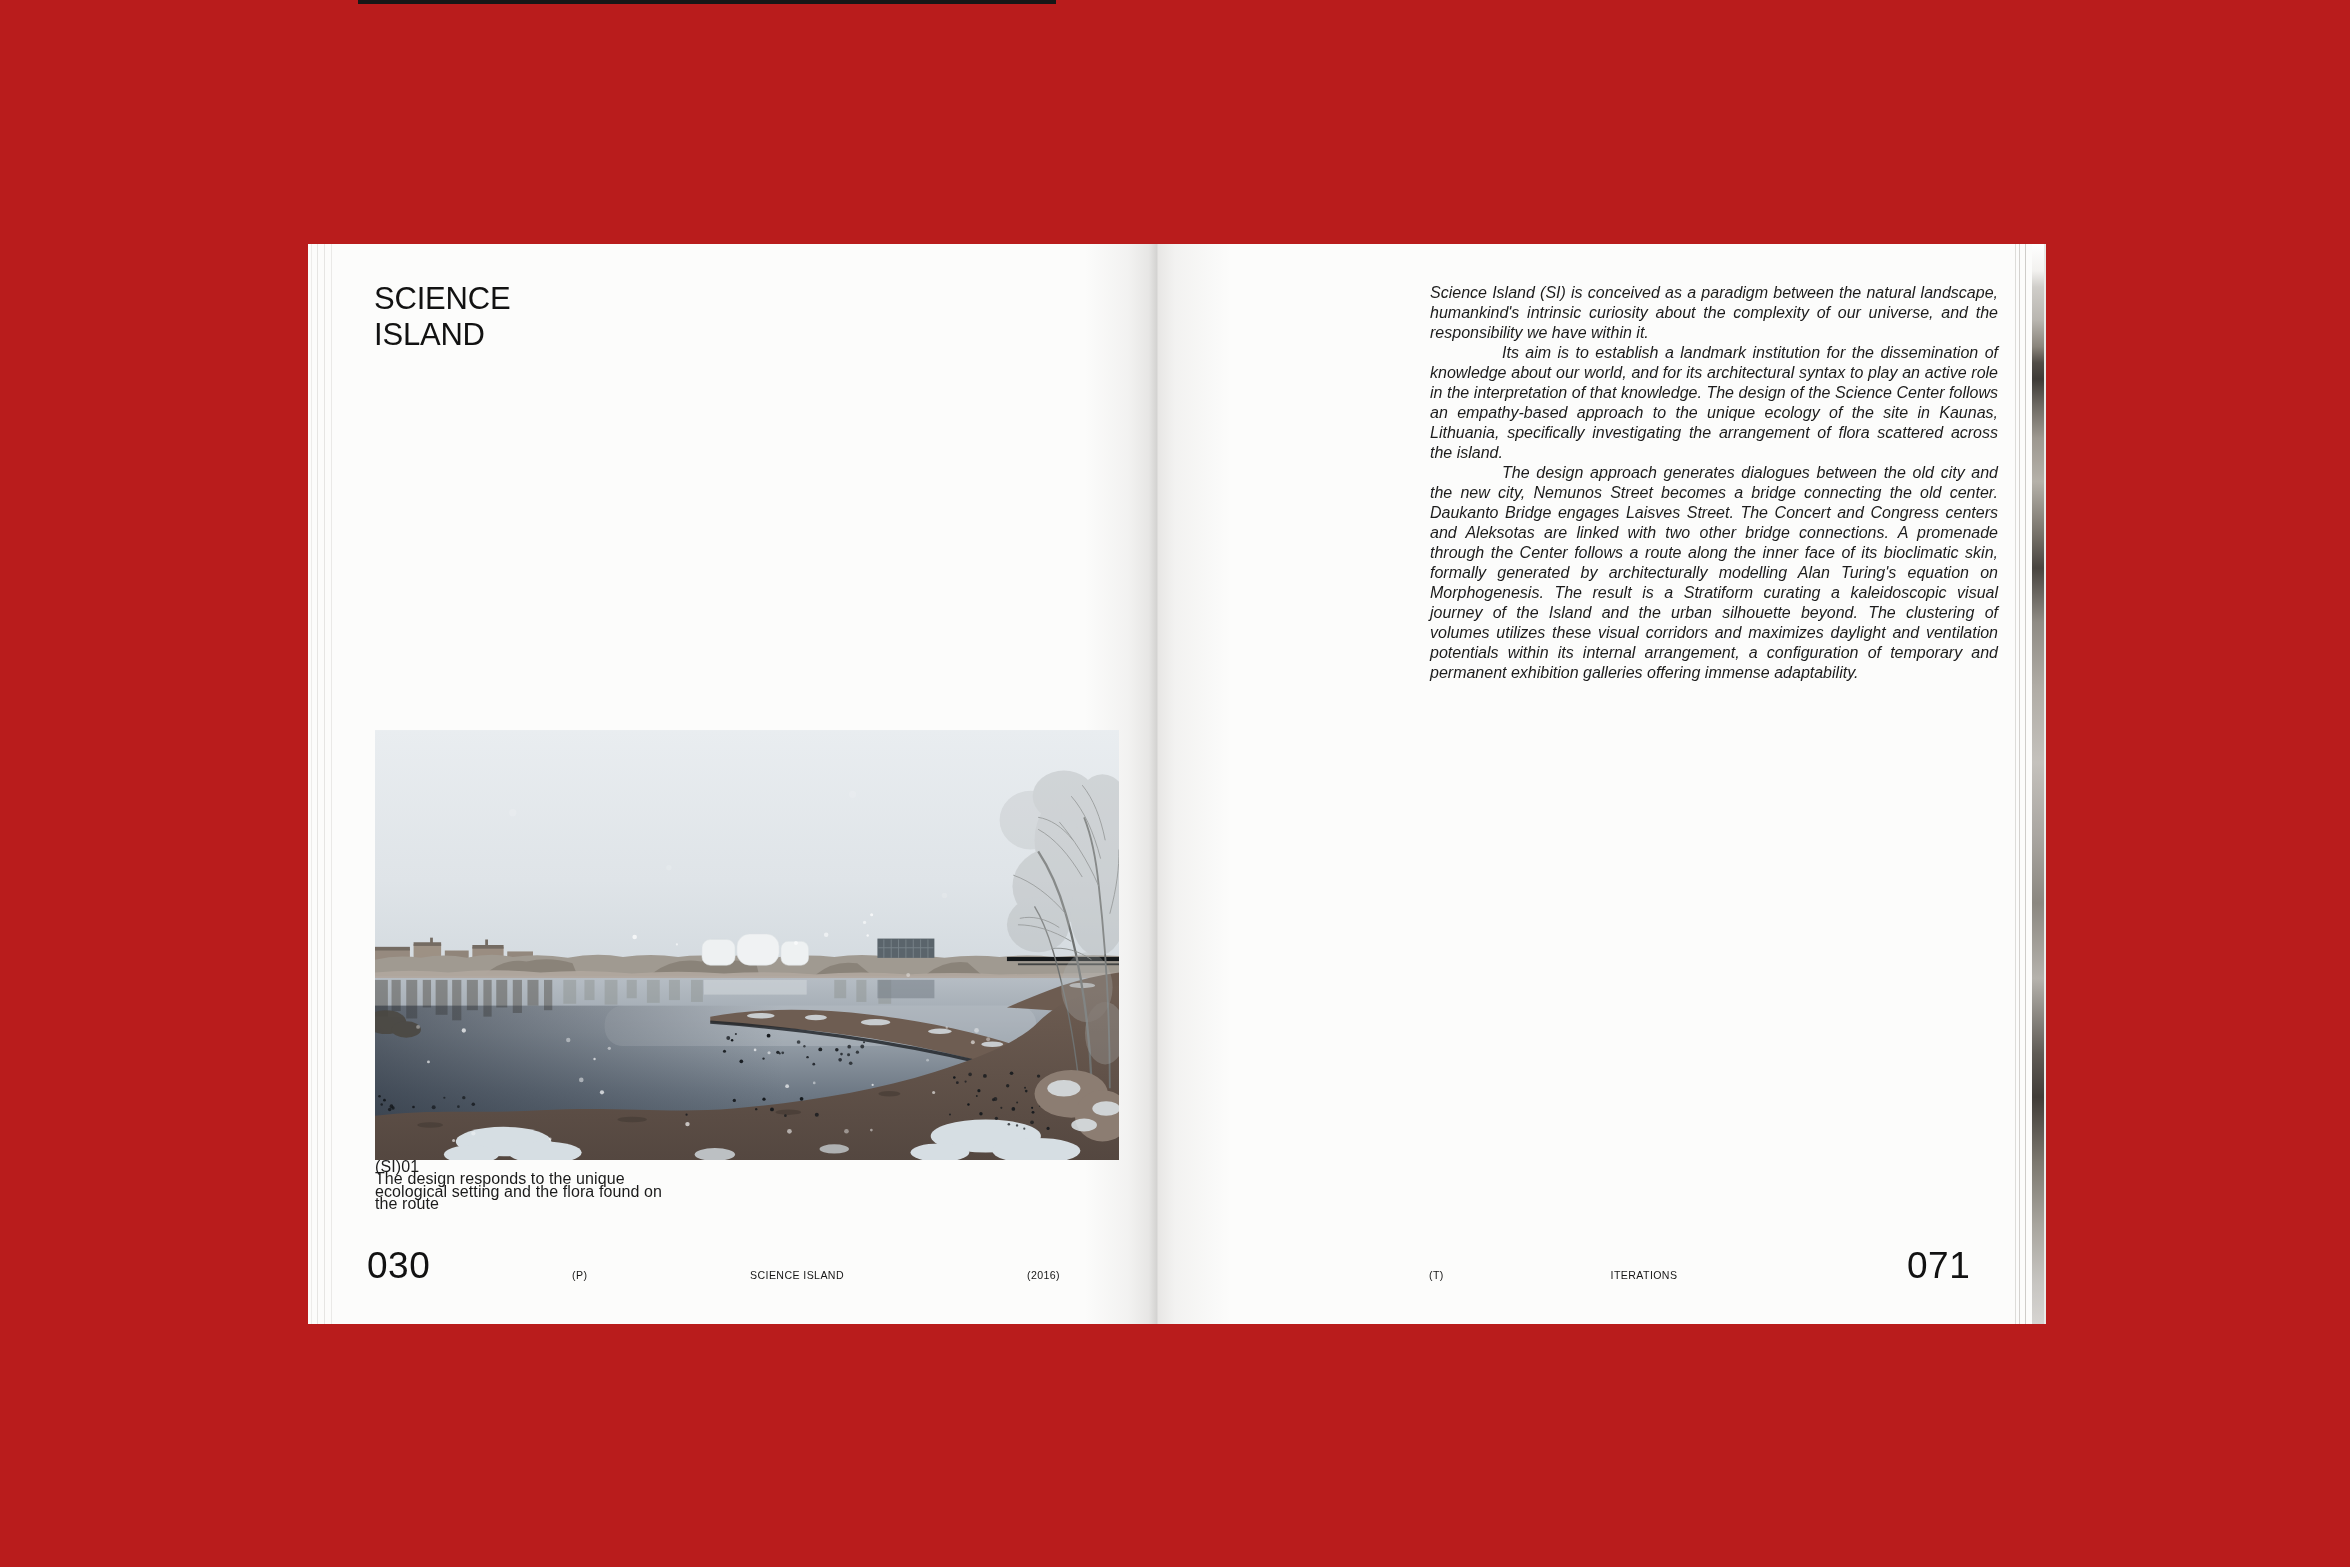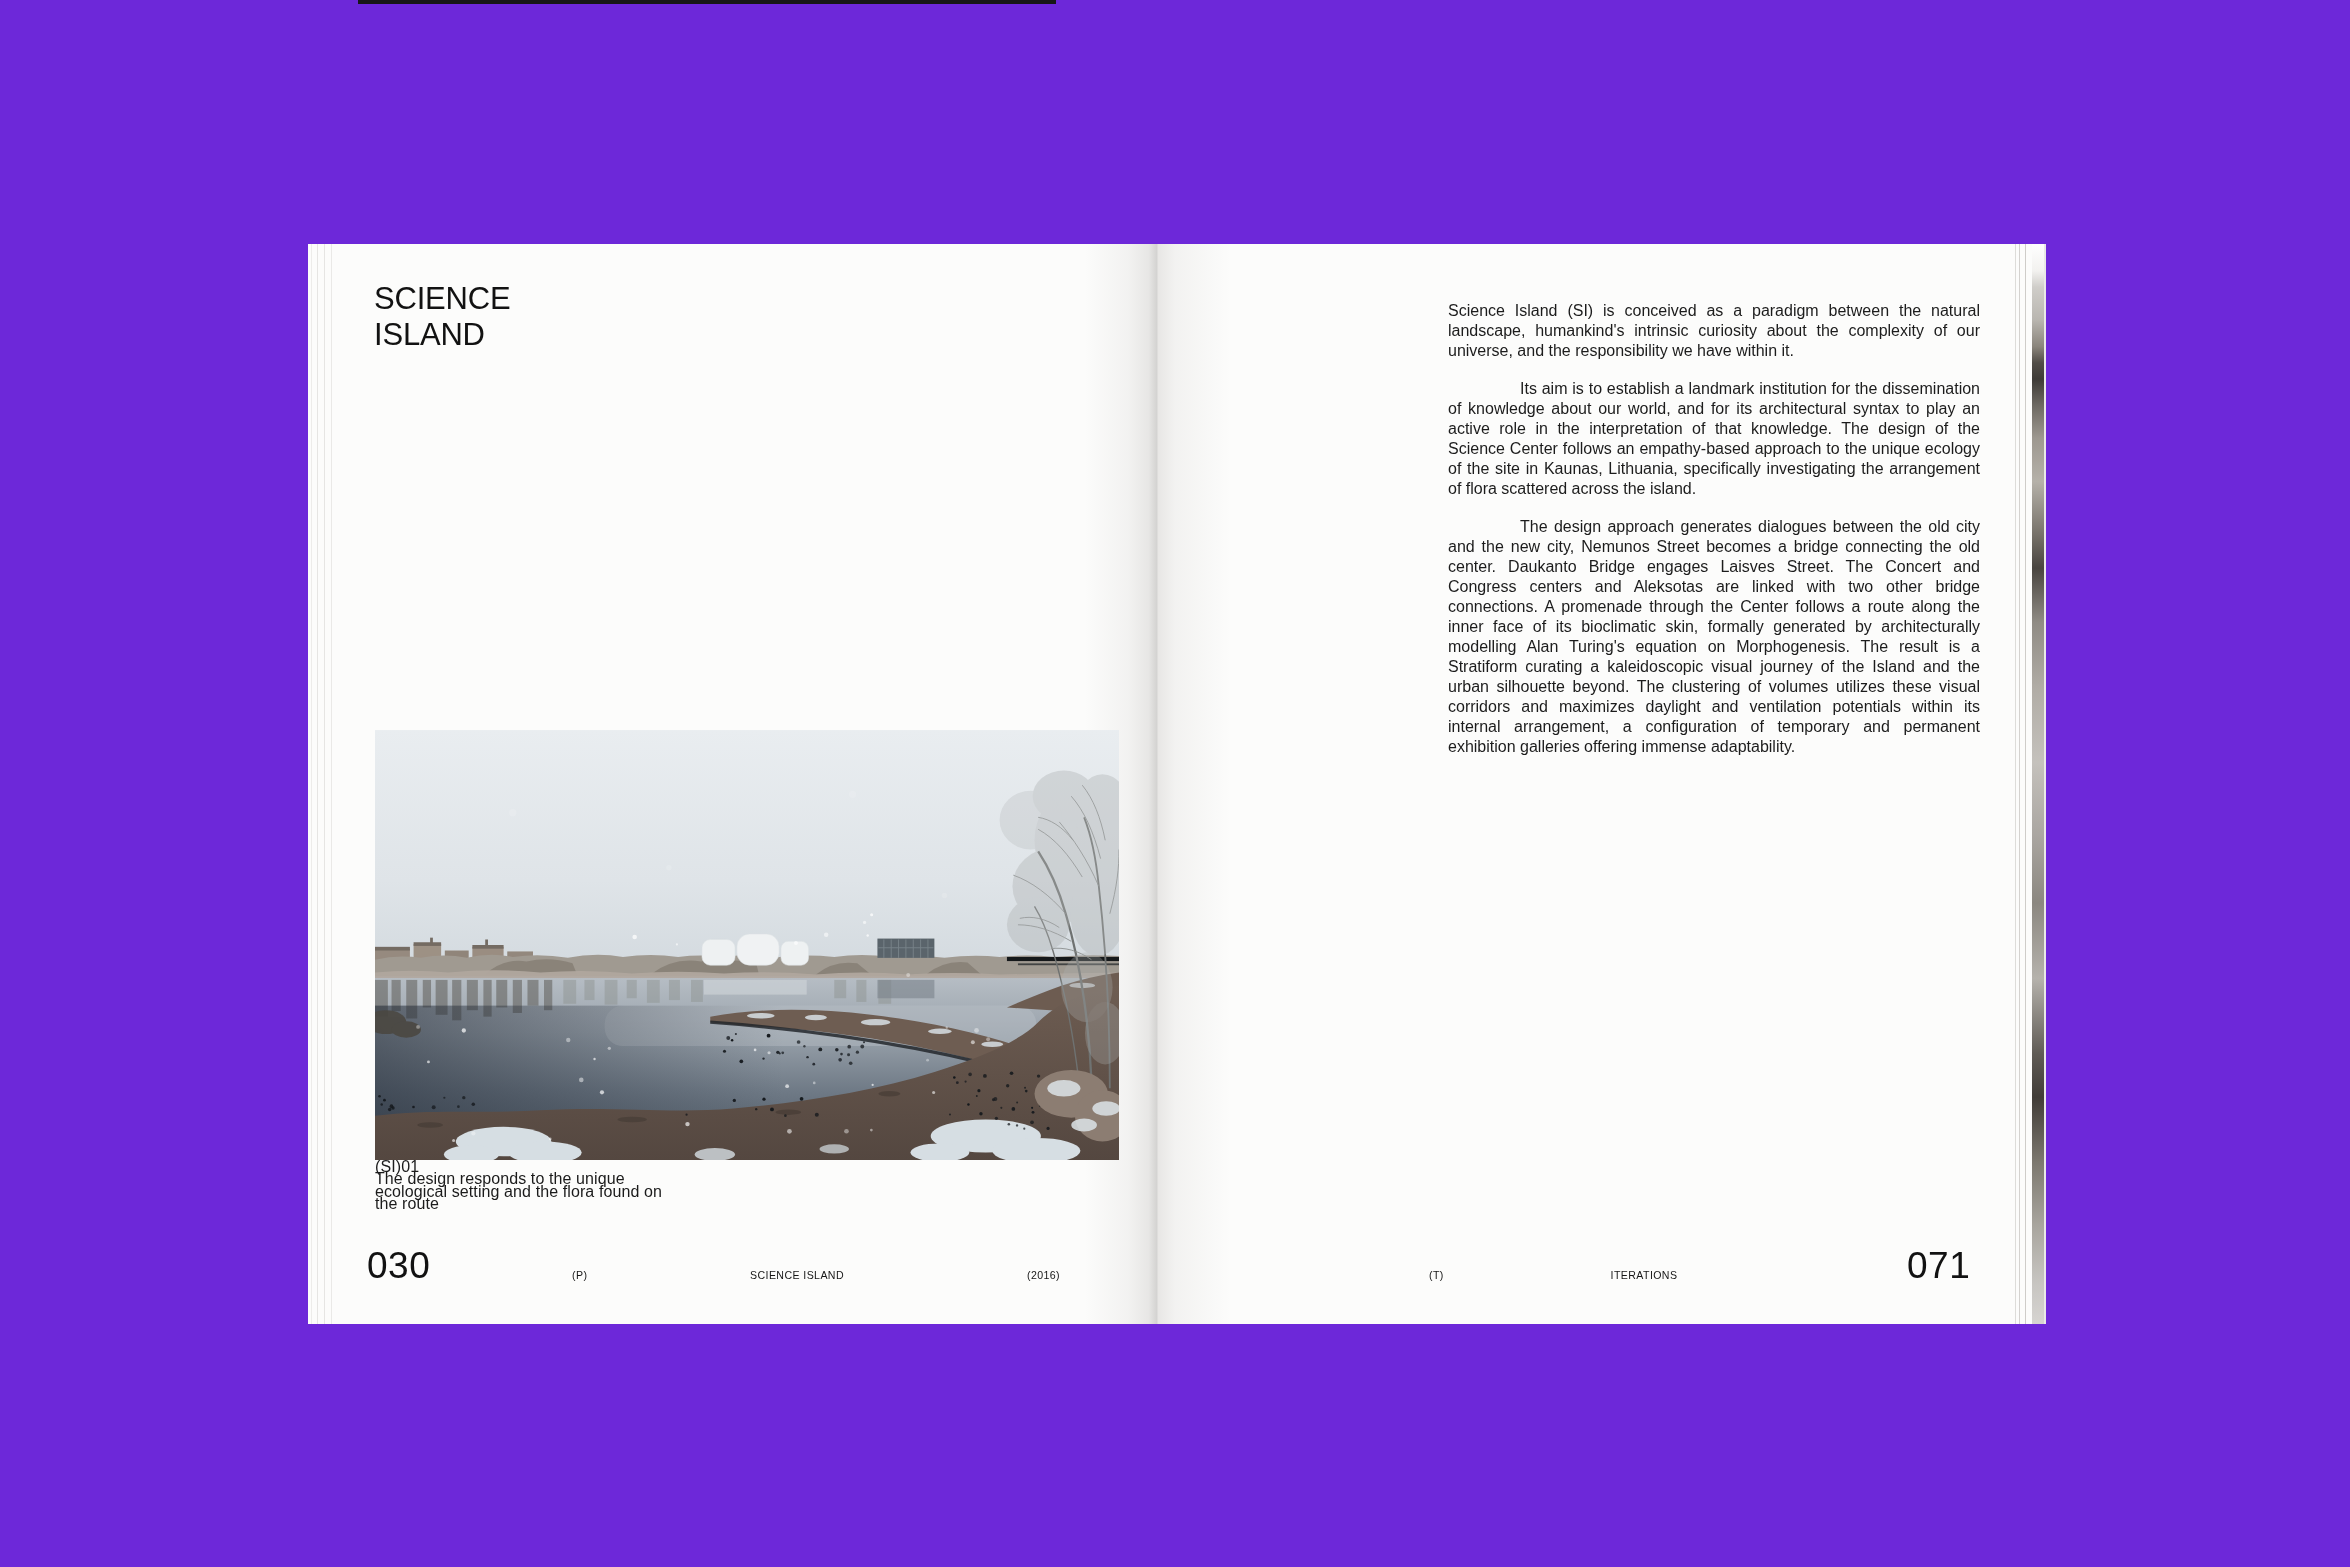--- a/index.html
+++ b/index.html
@@ -1,16 +1,16 @@
 <!DOCTYPE html>
 <html style="font-size:14.7px"><head>
 <meta charset="utf-8">
 <style>
   html,body{margin:0;padding:0;background:#000;}
-  .stage{position:relative;width:2351px;height:1568px;background:#6d28d9;overflow:hidden;
+  .stage{position:relative;width:2351px;height:1568px;background:#b91c1c;overflow:hidden;
          font-family:"Liberation Sans",sans-serif;}
   .top-sliver{position:absolute;left:358px;top:0;width:698px;height:3.7px;background:#171717;}
   .spread{position:absolute;left:308px;top:244px;width:1738px;height:1080px;background:#fcfcfb;}
   
   .edge-line{position:absolute;top:0;width:0.9px;height:100%;}
   
   .fore-edge{position:absolute;top:0;right:1.8px;width:12px;height:100%;
     background:linear-gradient(to bottom,
       #ffffff 0%, #f2f1ef 2.5%, #cfcdc9 4%, #b9b6b0 7%,
       #8a857c 9.5%, #514d47 11%, #3e3b37 12.5%, #6e6a63 15%,
@@ -23,21 +23,21 @@
     background:linear-gradient(to right, rgba(0,0,0,0) 0%, rgba(62,56,50,0.05) 30%,
       rgba(62,56,50,0.11) 44%, rgba(52,48,44,0.20) 49.4%, rgba(110,102,96,0.14) 50.6%,
       rgba(62,56,50,0.05) 62%, rgba(0,0,0,0) 100%);}
   .title{position:absolute;left:66px;top:37px;font-size:31px;line-height:36px;
     font-weight:500;letter-spacing:-0.2px;color:#121212;white-space:pre-line;}
   .photo{position:absolute;left:67px;top:486px;width:744px;height:430px;display:block;}
   .caption{position:absolute;left:67px;top:917px;font-size:16px;line-height:12.4px;
     font-weight:500;color:#1b1b1b;letter-spacing:0.1px;}
   .body-text{position:absolute;left:1122px;top:39px;width:568px;font-size:16px;
     line-height:20px;color:#1c1c1c;text-align:justify;}
-  .body-text p{margin:18px;}
+  .body-text p{margin:0;font-style:italic;}
   .body-text p.indent{text-indent:72px;}
   .pageno{position:absolute;top:1003px;font-size:37px;line-height:37px;font-weight:400;
     color:#121212;letter-spacing:0.5px;}
   .foot{position:absolute;top:1026px;font-size:10.6px;line-height:11px;color:#161616;
     letter-spacing:0.4px;font-weight:400;}
   .center{text-align:center;}
   .right{}
 </style>
 </head>
 <body>

